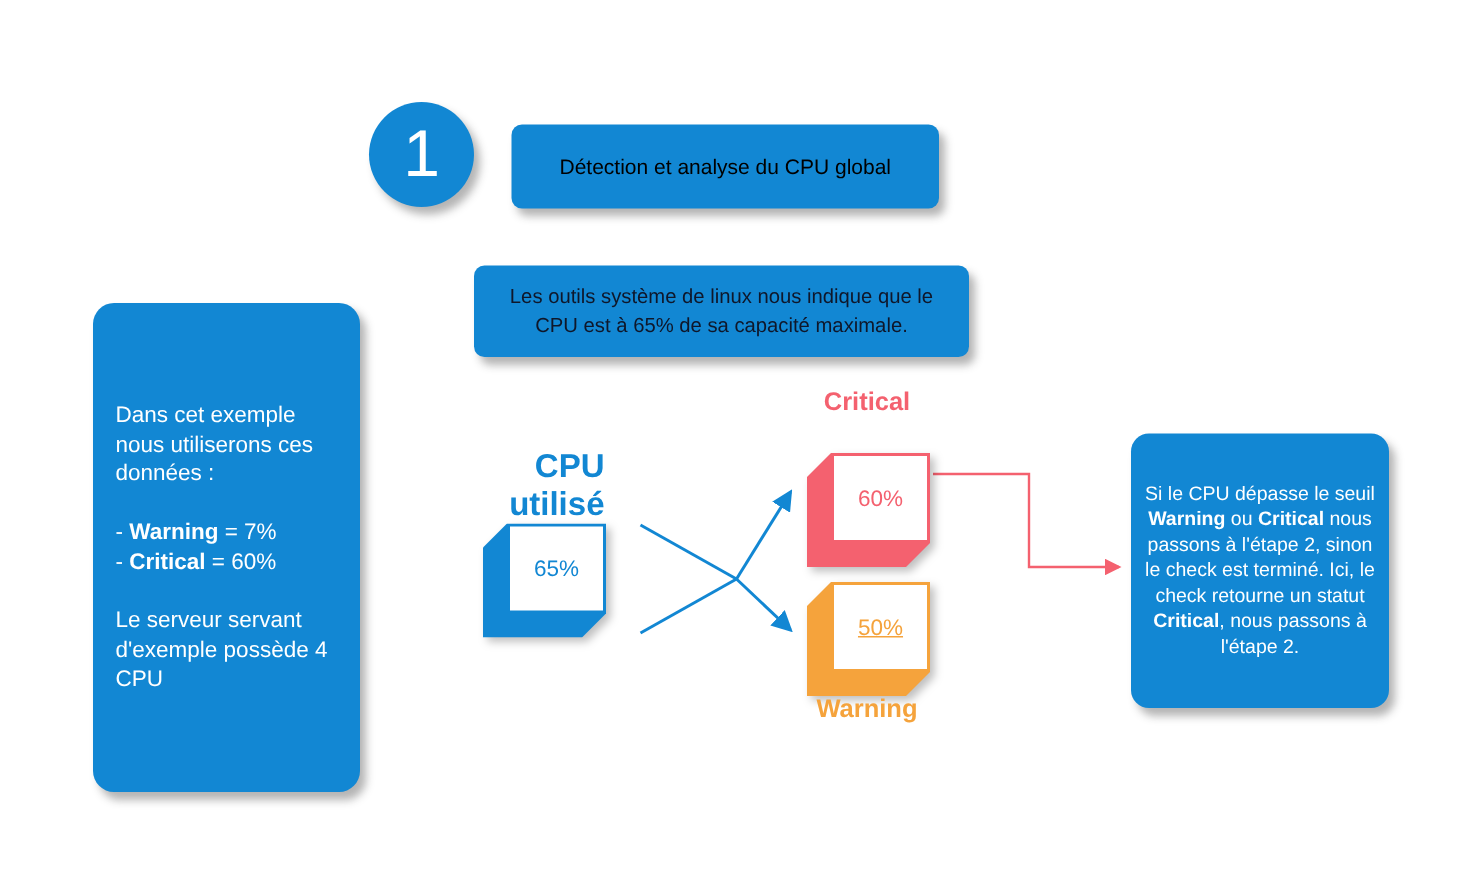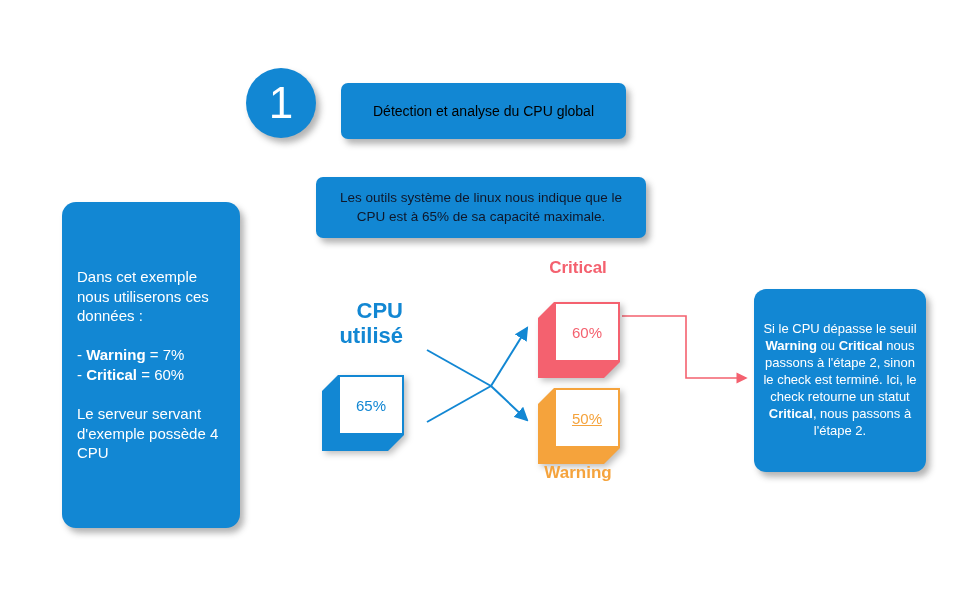--- a/index.html
+++ b/index.html
@@ -76,21 +76,21 @@
     color:var(--orange);font-weight:bold;font-size:17px;text-align:center;
   }
   
   .value-shape{width:82px;height:76px;}
   .value-shape svg{display:block;filter:drop-shadow(3px 3px 3px rgba(0,0,0,0.25));}
   .value-shape .value{
     position:absolute;left:16px;top:0;width:66px;height:60px;
     display:flex;align-items:center;justify-content:center;
     font-size:15px;
   }
-  .shape-cpu{left:322px;top:349px;margin-top:26px;}
+  .shape-cpu{left:322px;top:349px;}
   .shape-cpu .value{color:var(--blue);}
   .shape-critical{left:538px;top:286px;margin-top:16px;}
   .shape-critical .value{color:var(--red);}
   .shape-warning{left:538px;top:388px;}
   .shape-warning .value{color:var(--orange);text-decoration:underline;}
   
   .connectors{left:0;top:0;pointer-events:none;}
 </style>
 </head>
 <body>

